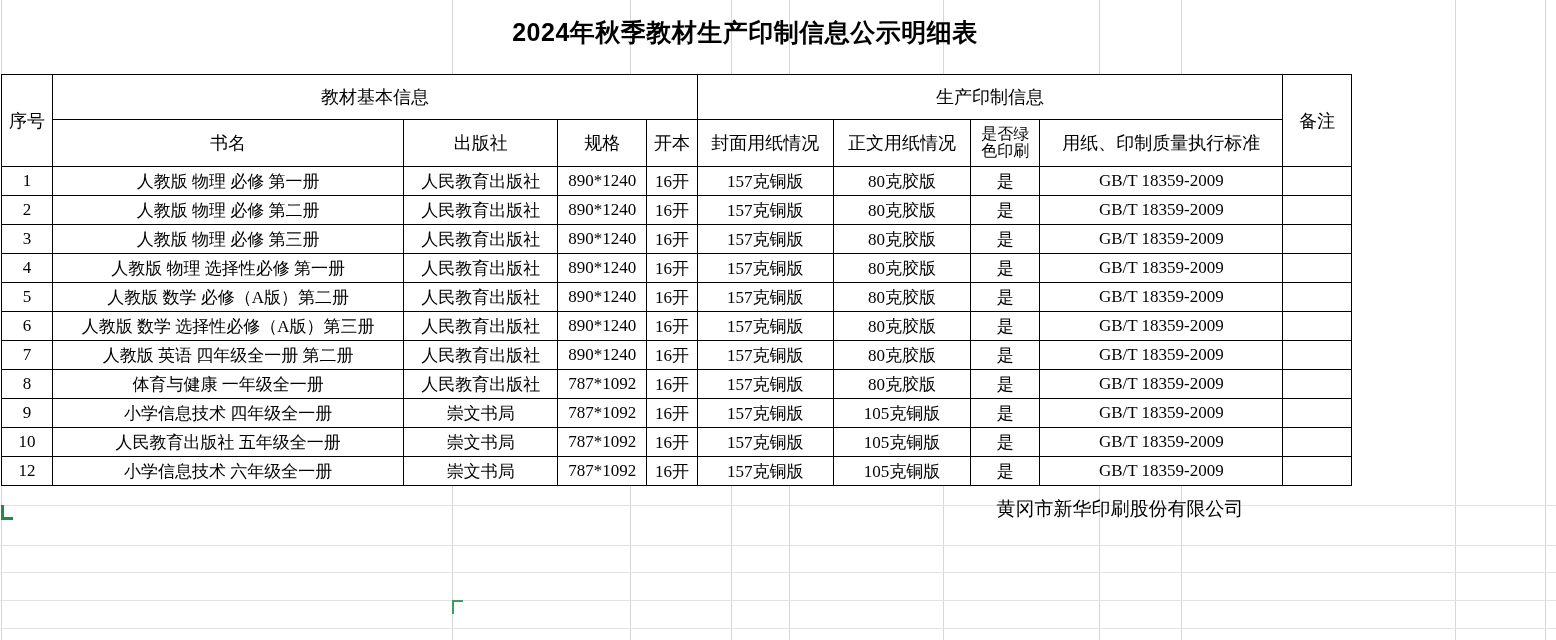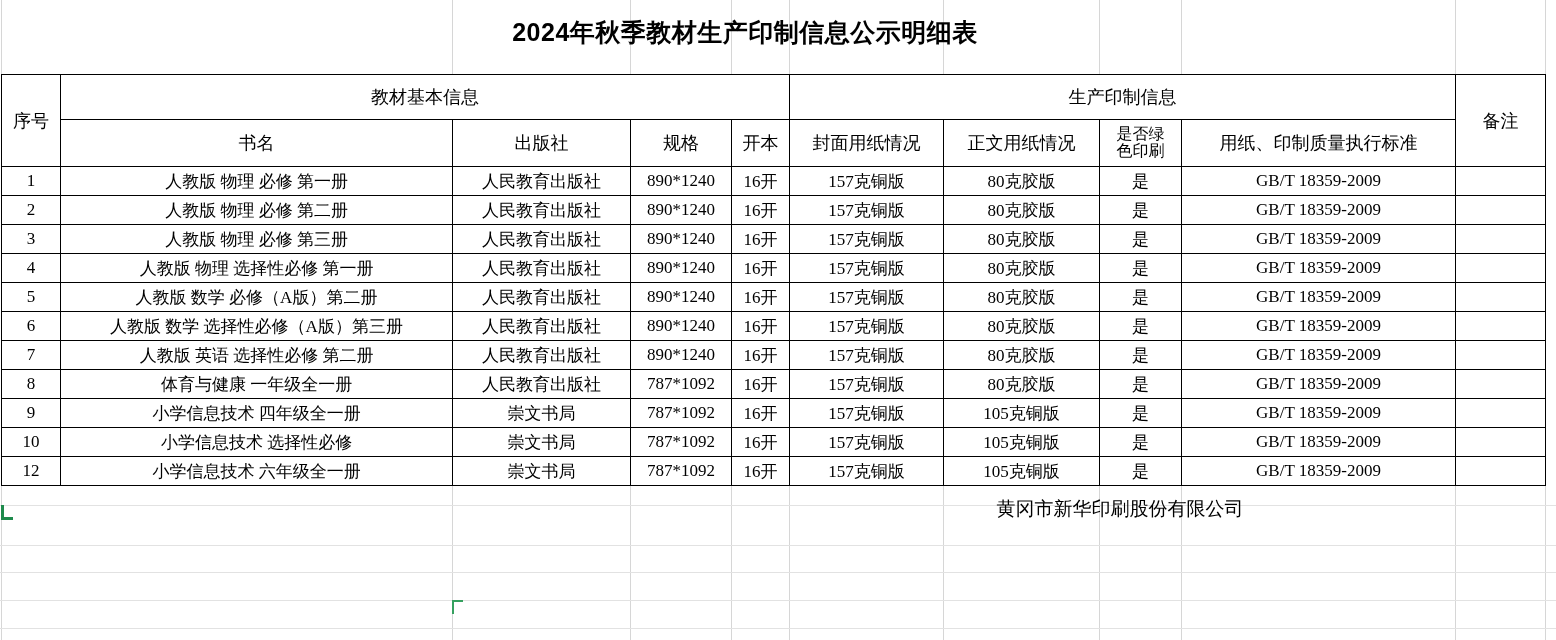--- a/index.html
+++ b/index.html
@@ -35,21 +35,21 @@
     position: absolute;
     left: 0;
     height: 1px;
     width: 1556px;
     background: #e2e2e2;
   }
 
   .page {
     position: relative;
     z-index: 2;
-    width: 1556px;
+    width: 1352px;
     height: 640px;
   }
 
   .title {
     position: absolute;
     left: 0;
     top: 16px;
     width: 1490px;
     text-align: center;
     font-size: 25px;
@@ -253,21 +253,21 @@
         <td>890*1240</td>
         <td>16开</td>
         <td>157克铜版</td>
         <td>80克胶版</td>
         <td>是</td>
         <td>GB/T  18359-2009</td>
         <td></td>
       </tr>
       <tr class="data-row">
         <td>7</td>
-        <td class="bookname">人教版  英语  选择性必修  第二册</td>
+        <td class="bookname">人教版  英语  四年级全一册  第二册</td>
         <td>人民教育出版社</td>
         <td>890*1240</td>
         <td>16开</td>
         <td>157克铜版</td>
         <td>80克胶版</td>
         <td>是</td>
         <td>GB/T  18359-2009</td>
         <td></td>
       </tr>
       <tr class="data-row">
@@ -289,21 +289,21 @@
         <td>787*1092</td>
         <td>16开</td>
         <td>157克铜版</td>
         <td>105克铜版</td>
         <td>是</td>
         <td>GB/T  18359-2009</td>
         <td></td>
       </tr>
       <tr class="data-row">
         <td>10</td>
-        <td class="bookname">小学信息技术  选择性必修</td>
+        <td class="bookname">人民教育出版社  五年级全一册</td>
         <td>崇文书局</td>
         <td>787*1092</td>
         <td>16开</td>
         <td>157克铜版</td>
         <td>105克铜版</td>
         <td>是</td>
         <td>GB/T  18359-2009</td>
         <td></td>
       </tr>
       <tr class="data-row">

